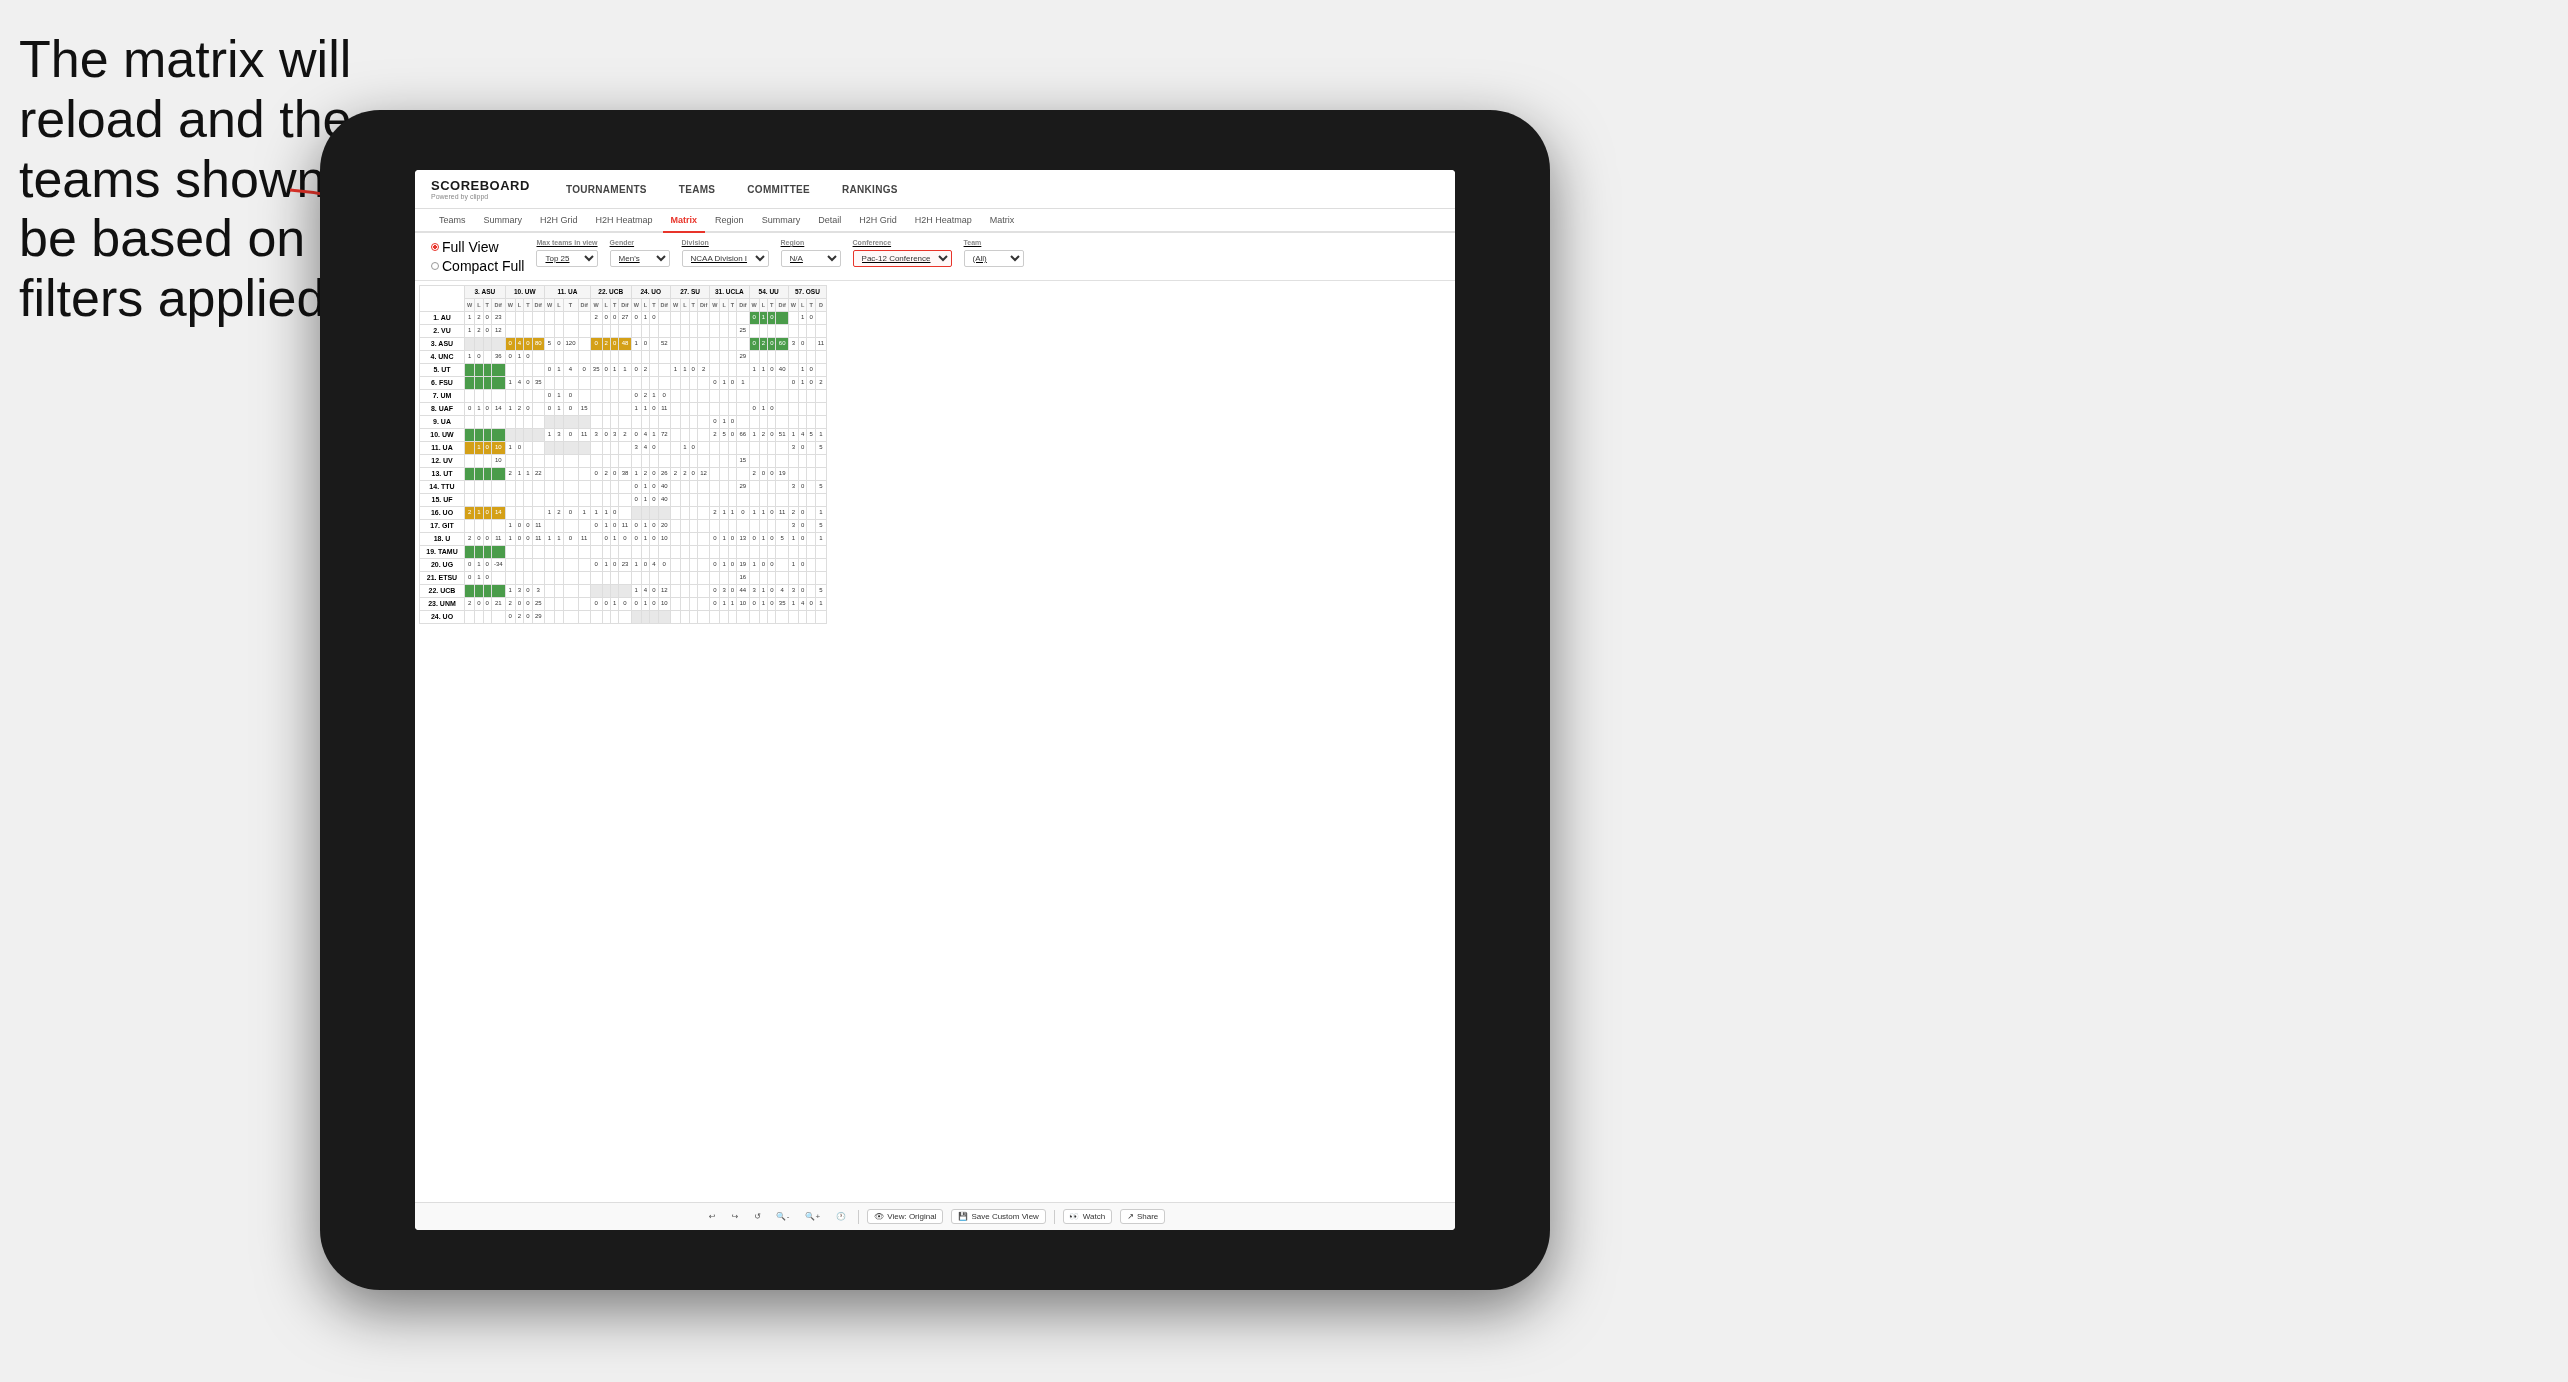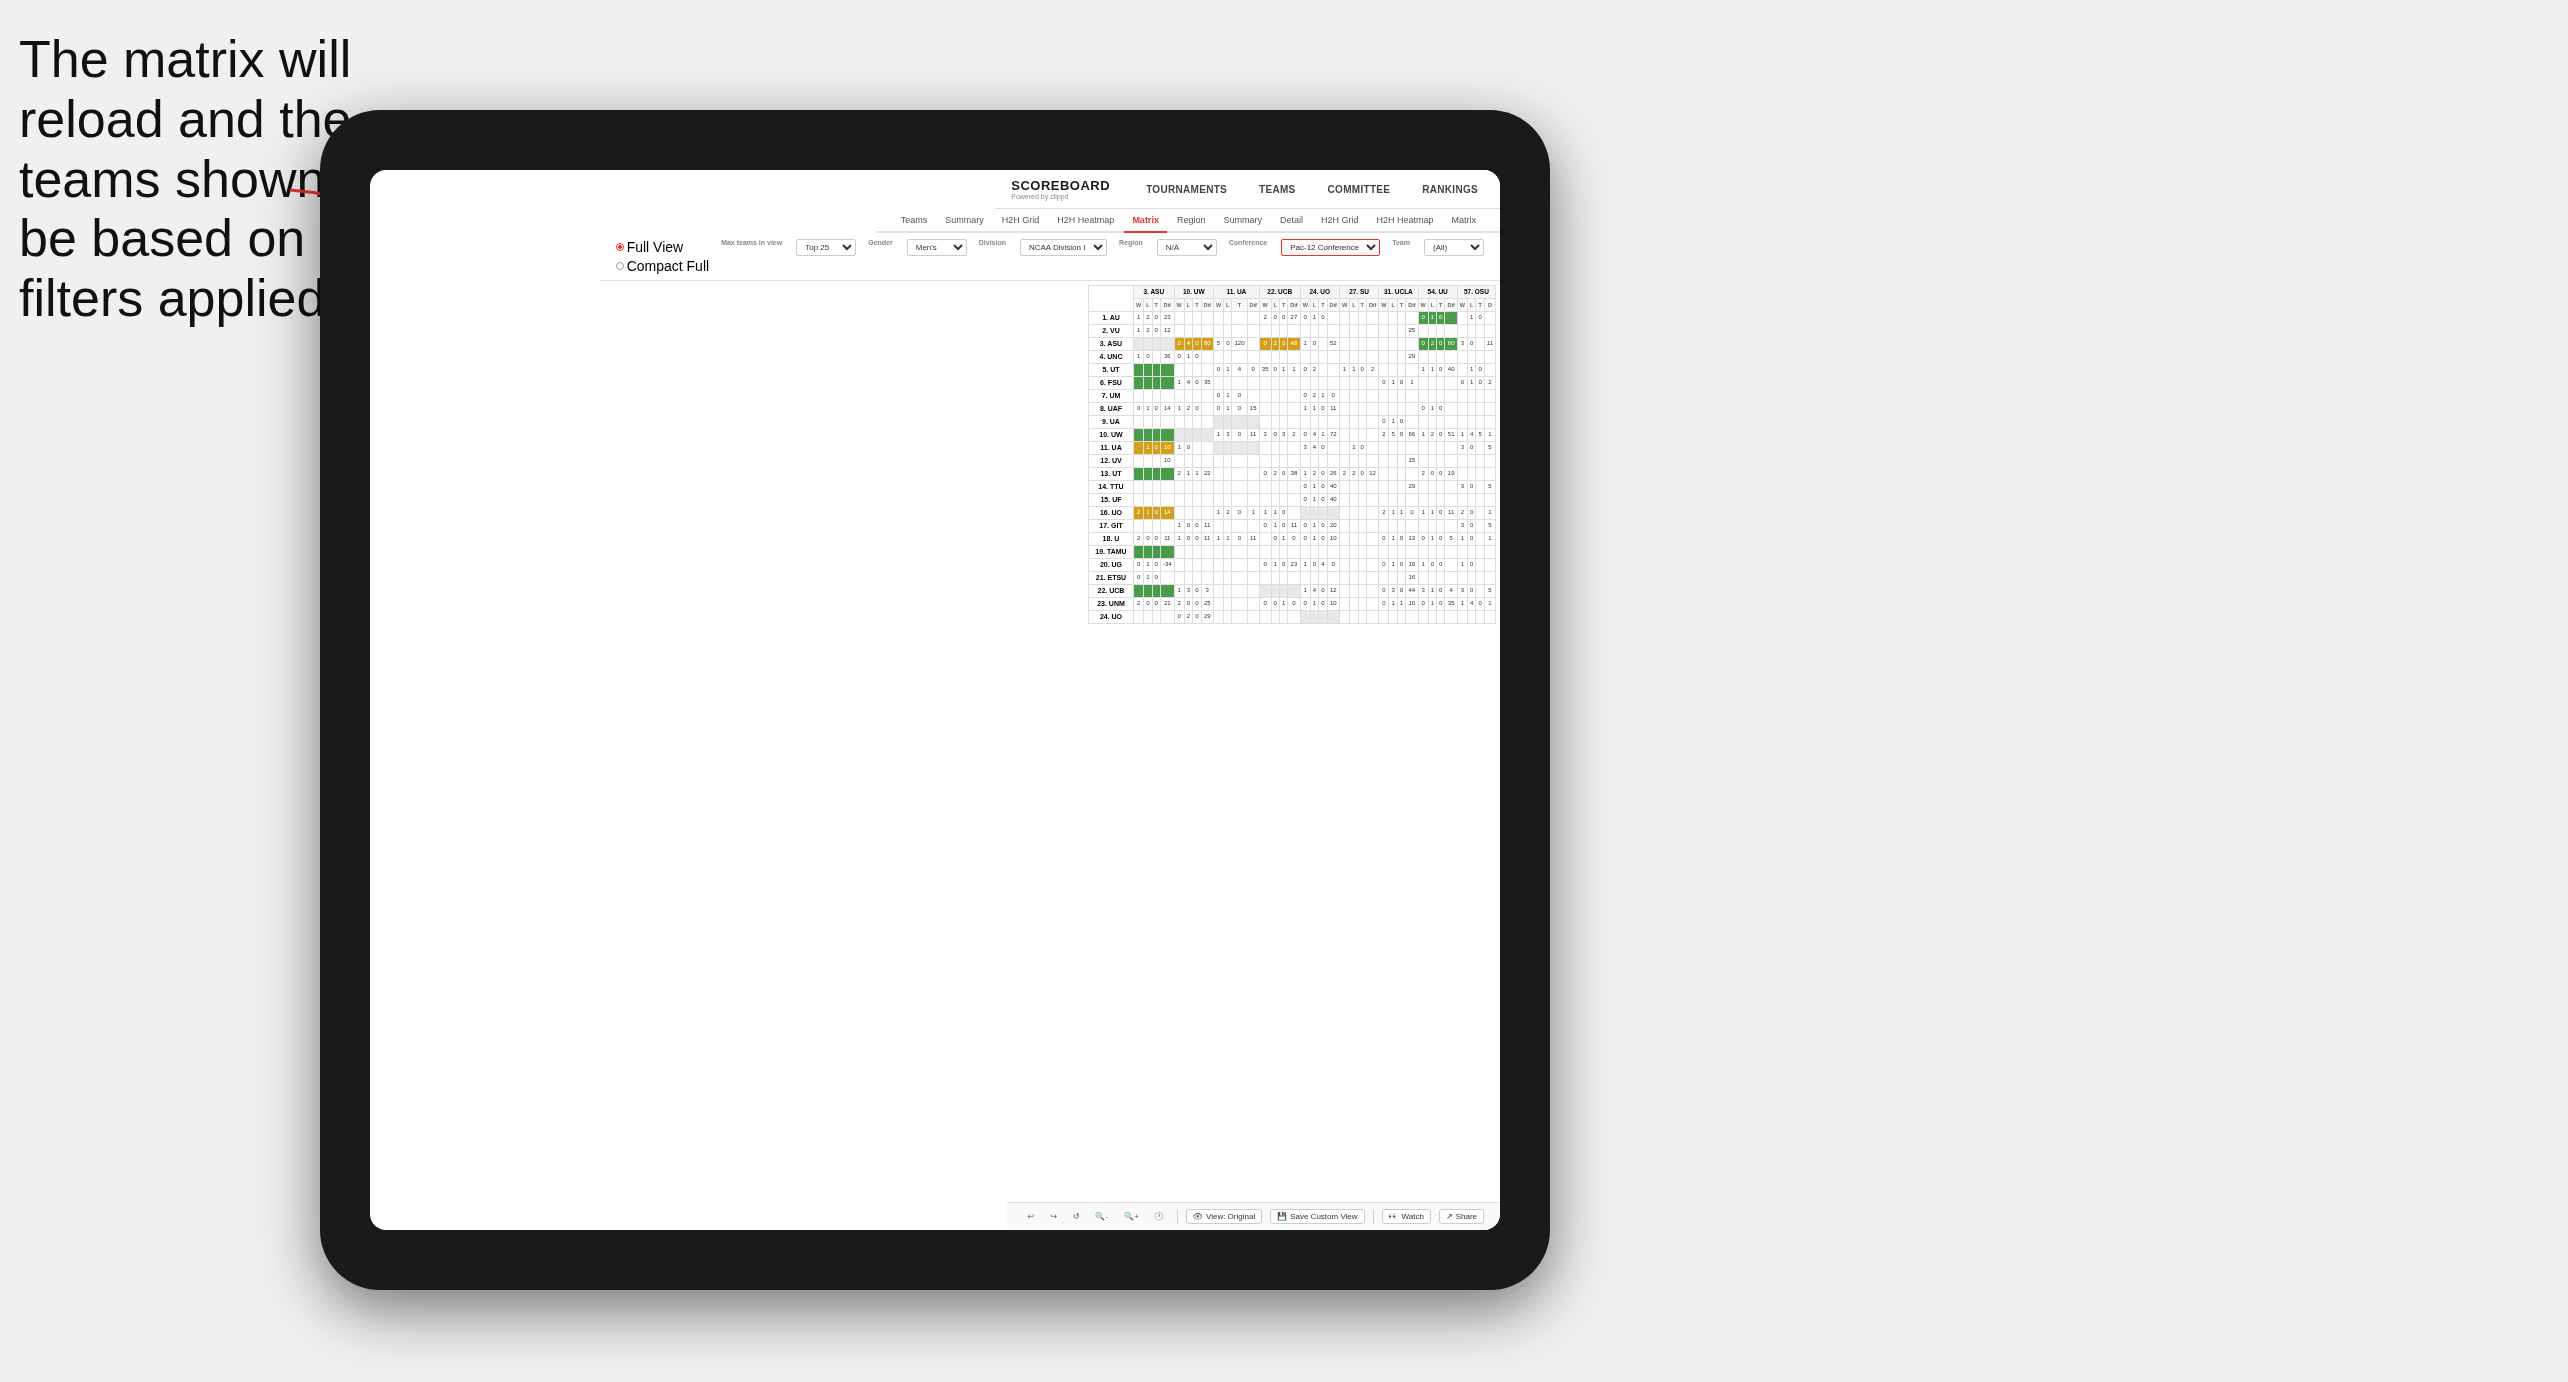--- a/index.html
+++ b/index.html
@@ -33,28 +33,27 @@
       height: 1180px; 
       background: #1a1a1a;
       border-radius: 60px;
       box-shadow: 0 20px 60px rgba(0,0,0,0.5);
       display: flex;
       align-items: center;
       justify-content: center;
     }
 
     .tablet-screen {
-      width: 1130px;
+      width: 1040px;
       height: 1060px;
       background: #fff;
-      border-radius: 16px;
+      border-radius: 4px;
       overflow: hidden;
       display: flex;
       flex-direction: column;
-      align-items: flex-end;
     }
 
     
     .top-nav {
       display: flex;
       align-items: center;
       padding: 8px 16px;
       border-bottom: 1px solid #ddd;
       background: #fff;
       gap: 20px;
@@ -148,22 +147,23 @@
       flex-shrink: 0;
     }
 
     .radio-dot.selected {
       border-color: #e8342a;
       background: radial-gradient(circle, #e8342a 40%, #fff 40%);
     }
 
     .filter-group {
       display: flex;
-      flex-direction: row;
-      gap: 14px;
+      flex-direction: column;
+      gap: 4px;
+      text-decoration: underline;
     }
 
     .filter-label {
       font-size: 7px;
       color: #888;
       font-weight: 600;
     }
 
     .filter-select {
       font-size: 8px;

